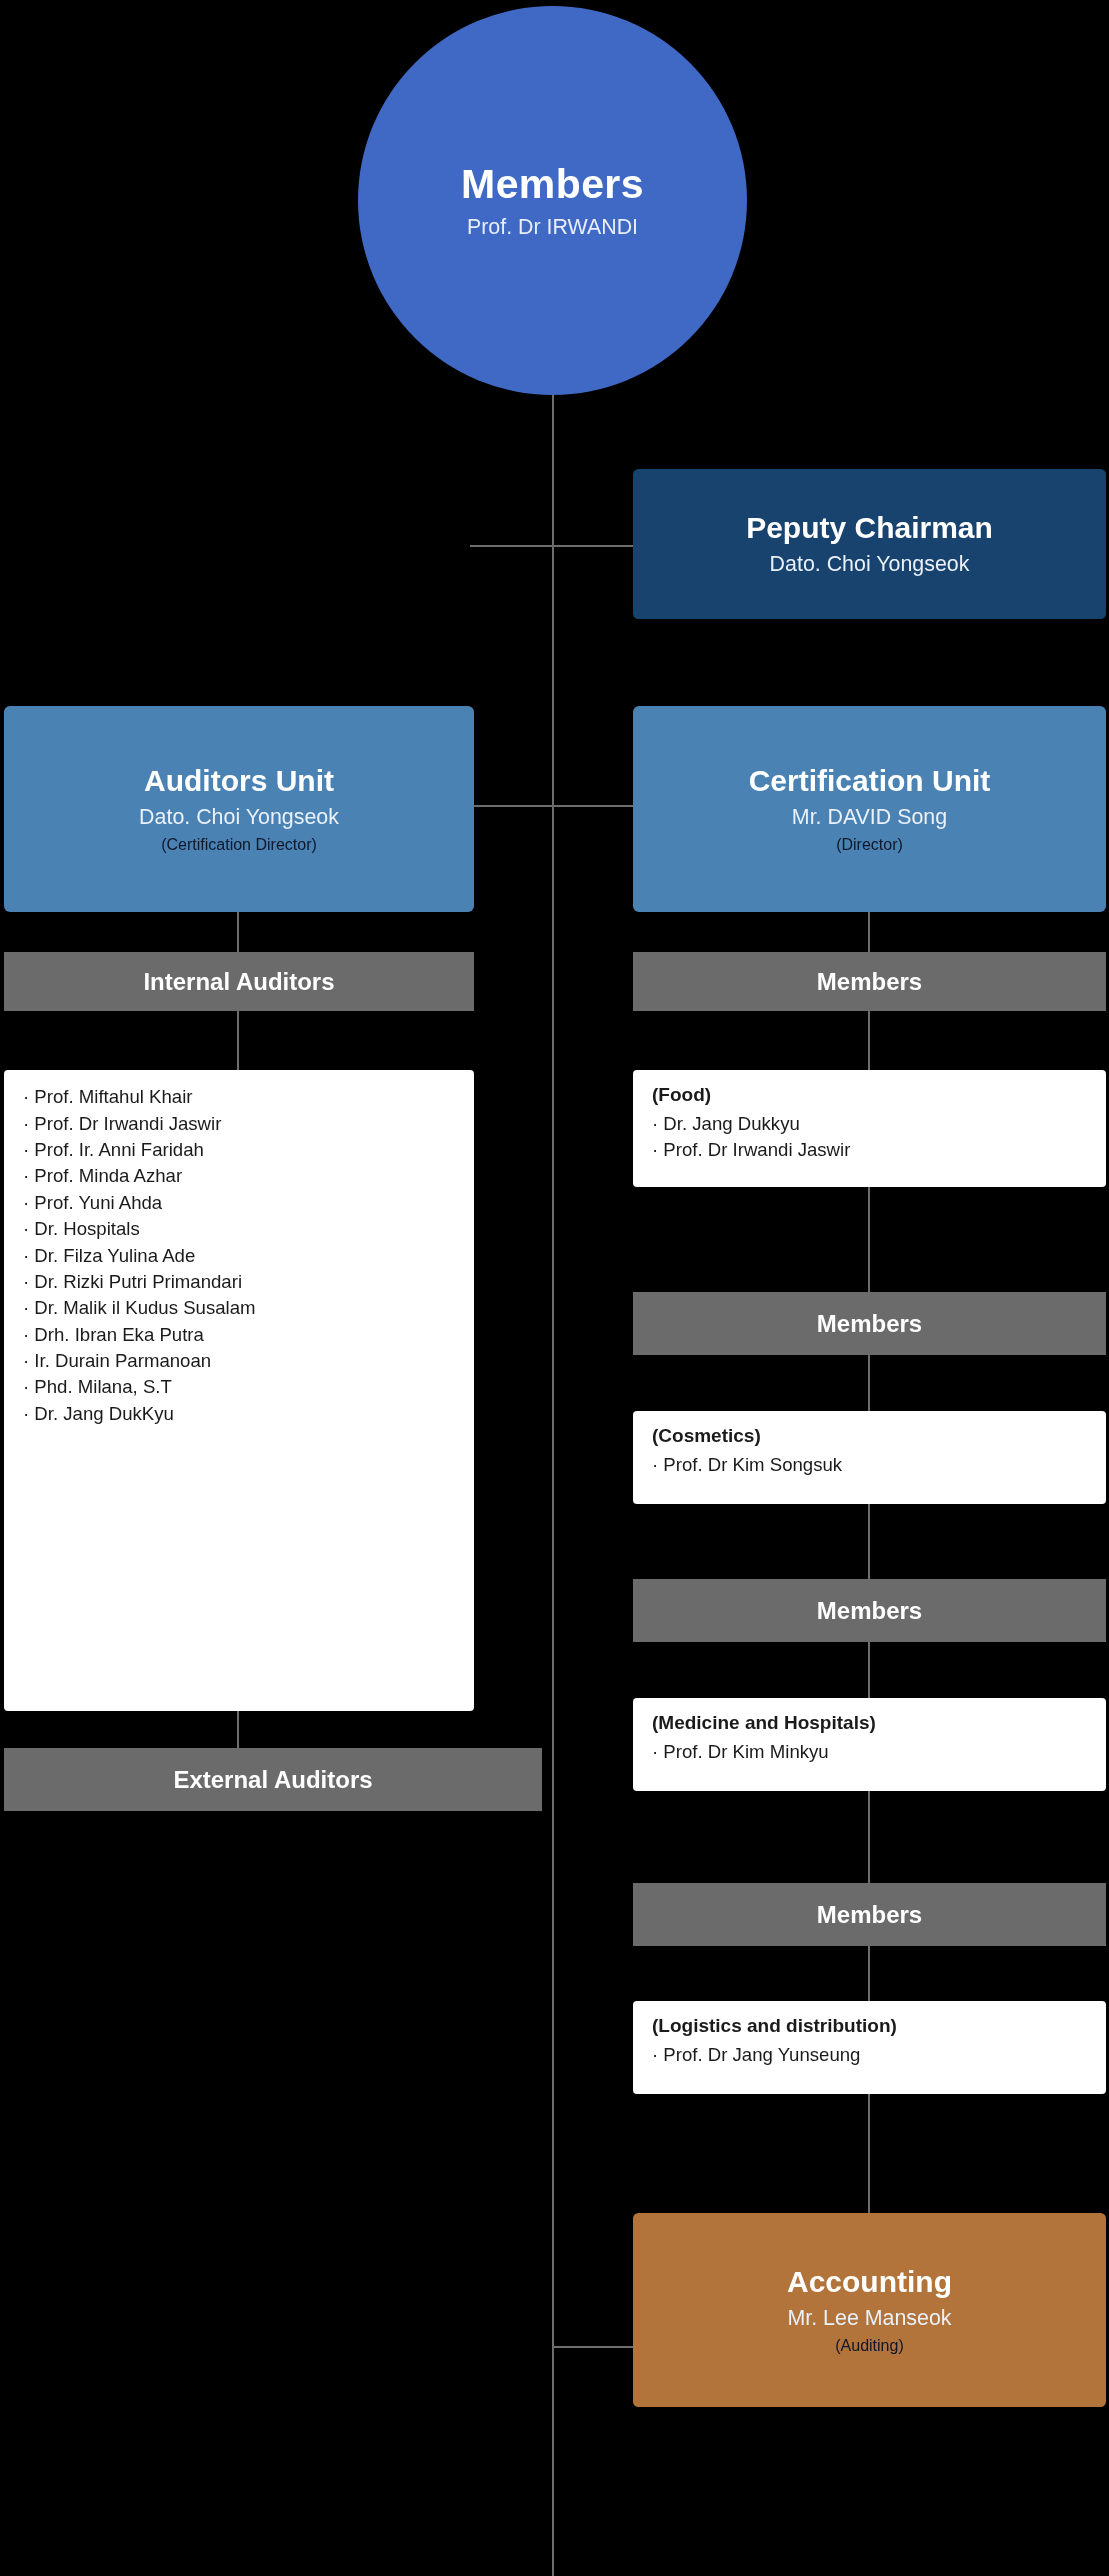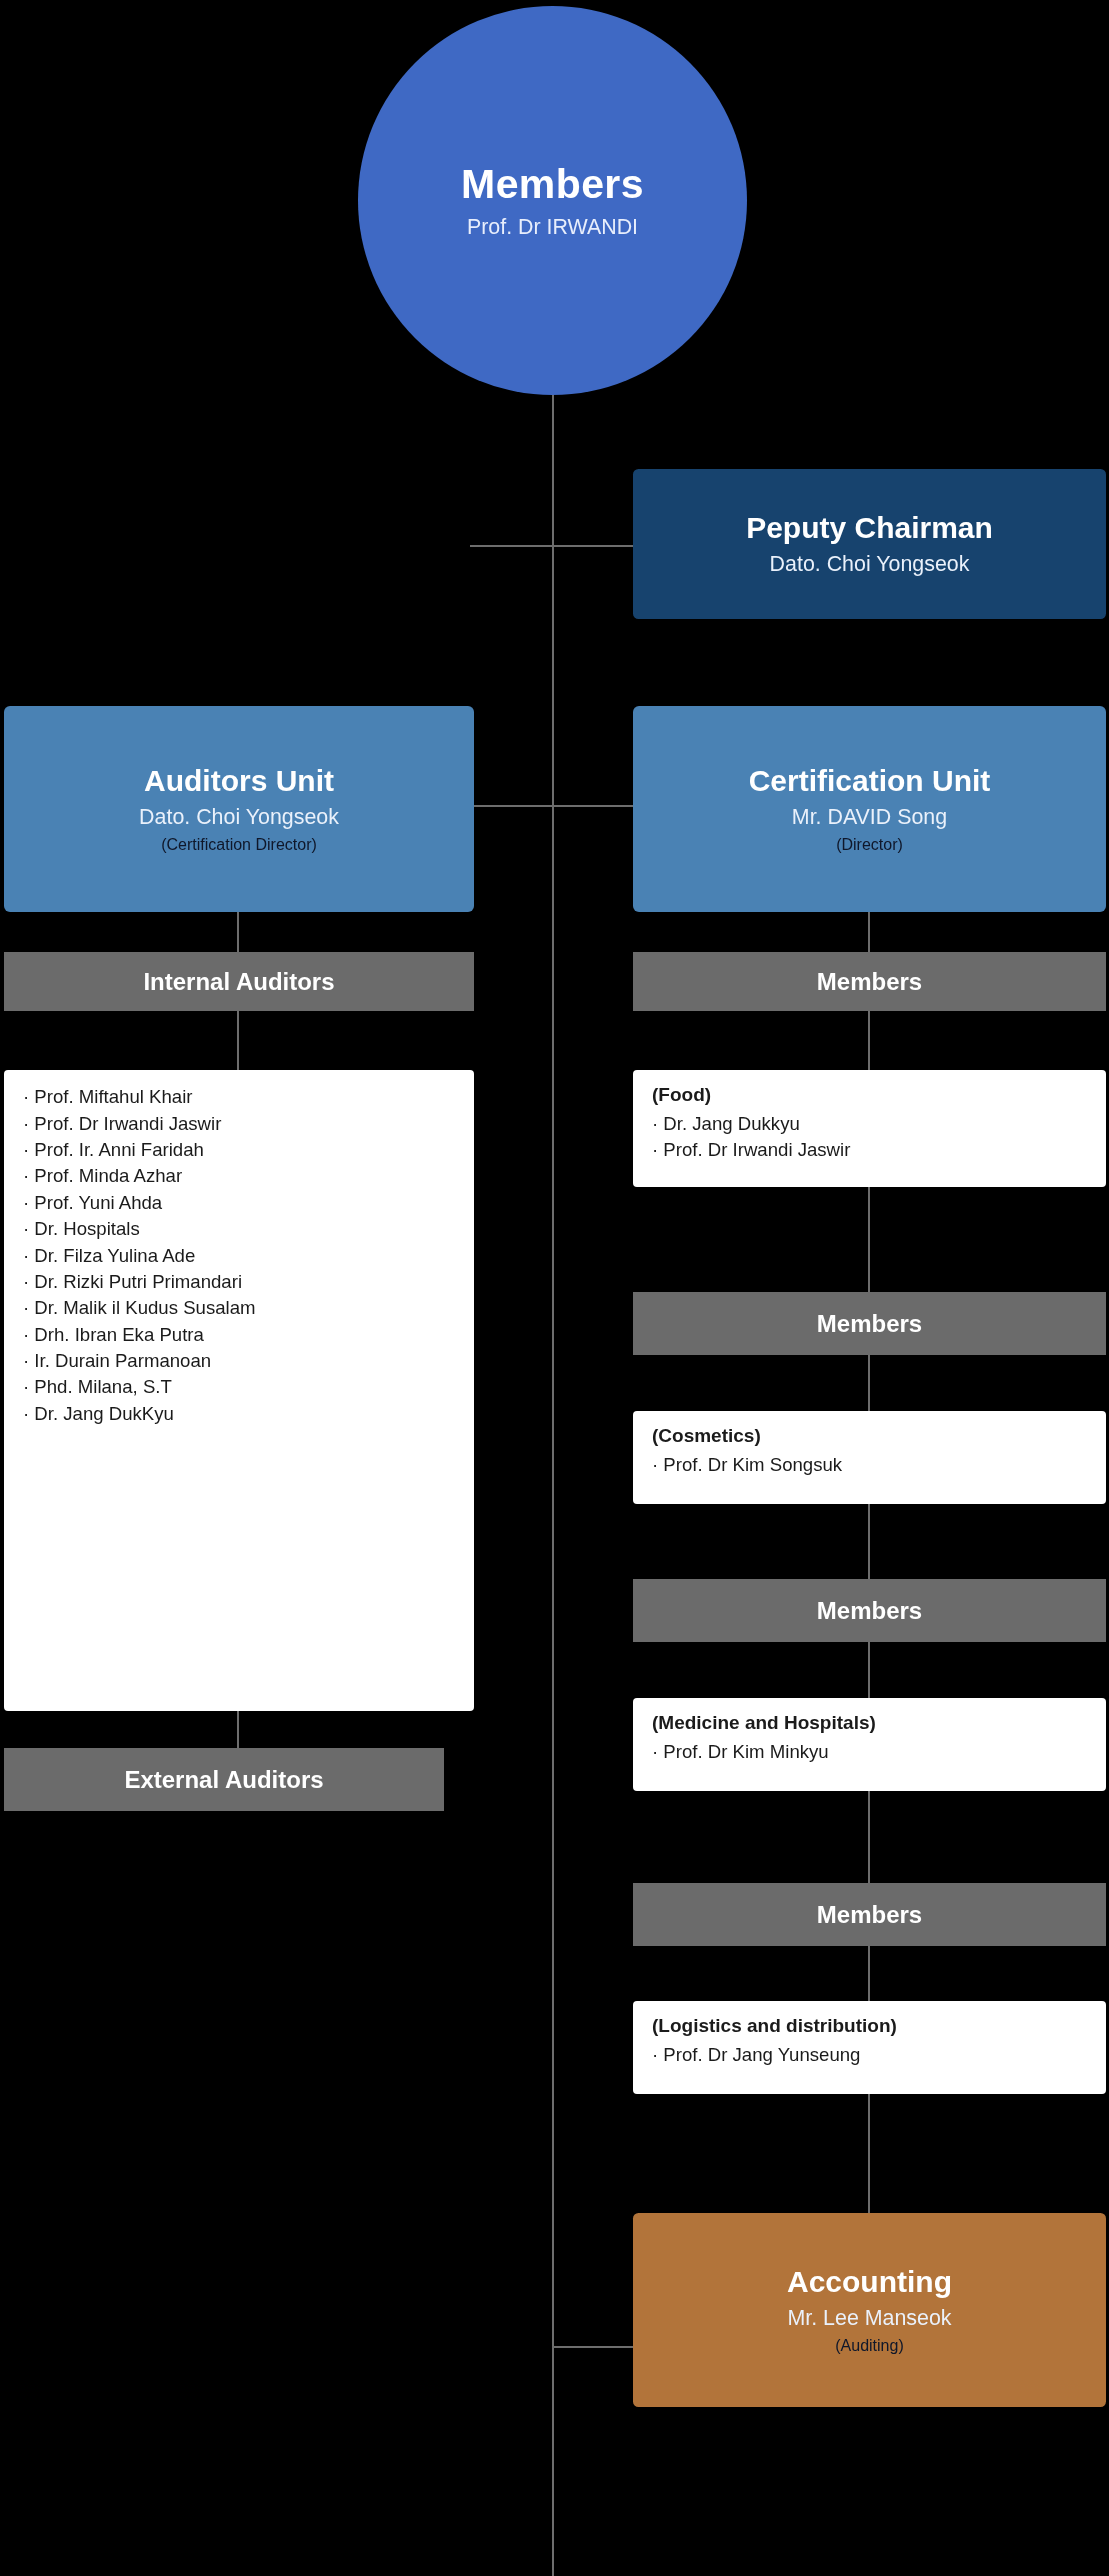--- a/index.html
+++ b/index.html
@@ -170,21 +170,21 @@
       <li>Dr. Filza Yulina Ade</li>
       <li>Dr. Rizki Putri Primandari</li>
       <li>Dr. Malik il Kudus Susalam</li>
       <li>Drh. Ibran Eka Putra</li>
       <li>Ir. Durain Parmanoan</li>
       <li>Phd. Milana, S.T</li>
       <li>Dr. Jang DukKyu</li>
     </ul>
   </div>
 
-  <div class="box gray-head" style="left:4px; top:1748px; width:440px; height:63px;">
+  <div class="box gray-head" style="left:4px; top:1748px; width:538px; height:63px;">
     <div class="title" style="font-size:24px;">External Auditors</div>
   </div>
 
   <div class="box gray-head" style="left:633px; top:952px; width:473px; height:59px;">
     <div class="title" style="font-size:24px;">Members</div>
   </div>
   <div class="white-card" style="left:633px; top:1070px; width:473px; height:117px;">
     <span class="group">(Food)</span>
     <ul>
       <li>Dr. Jang Dukkyu</li>

